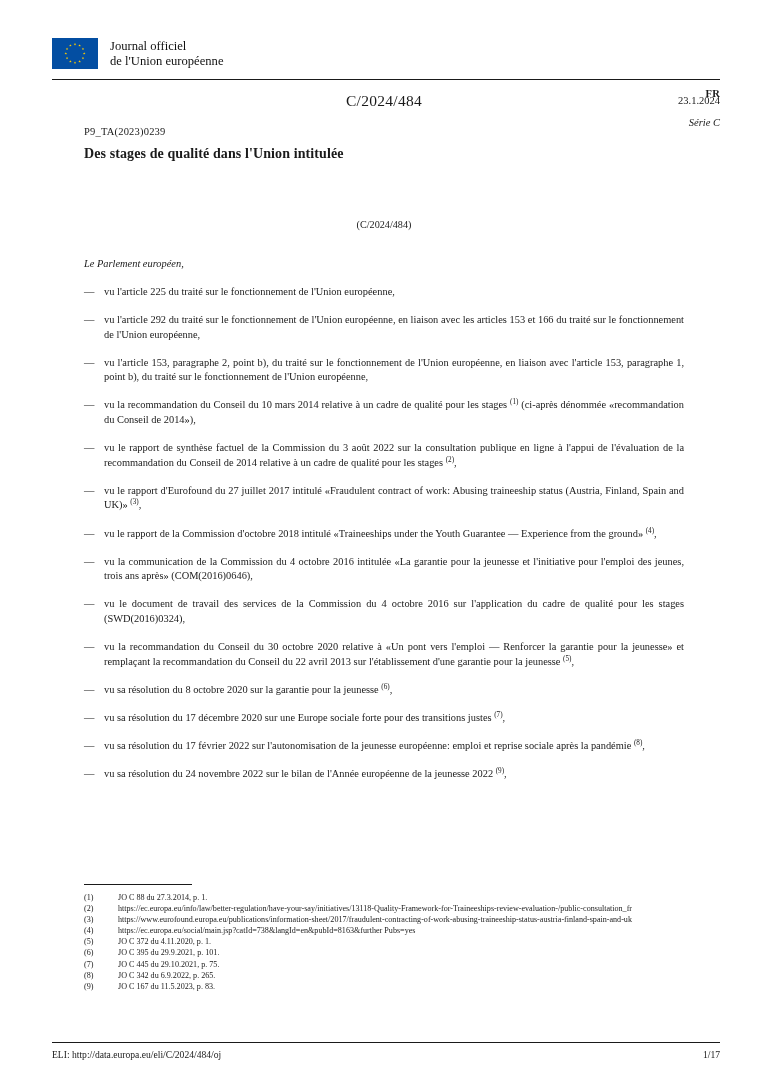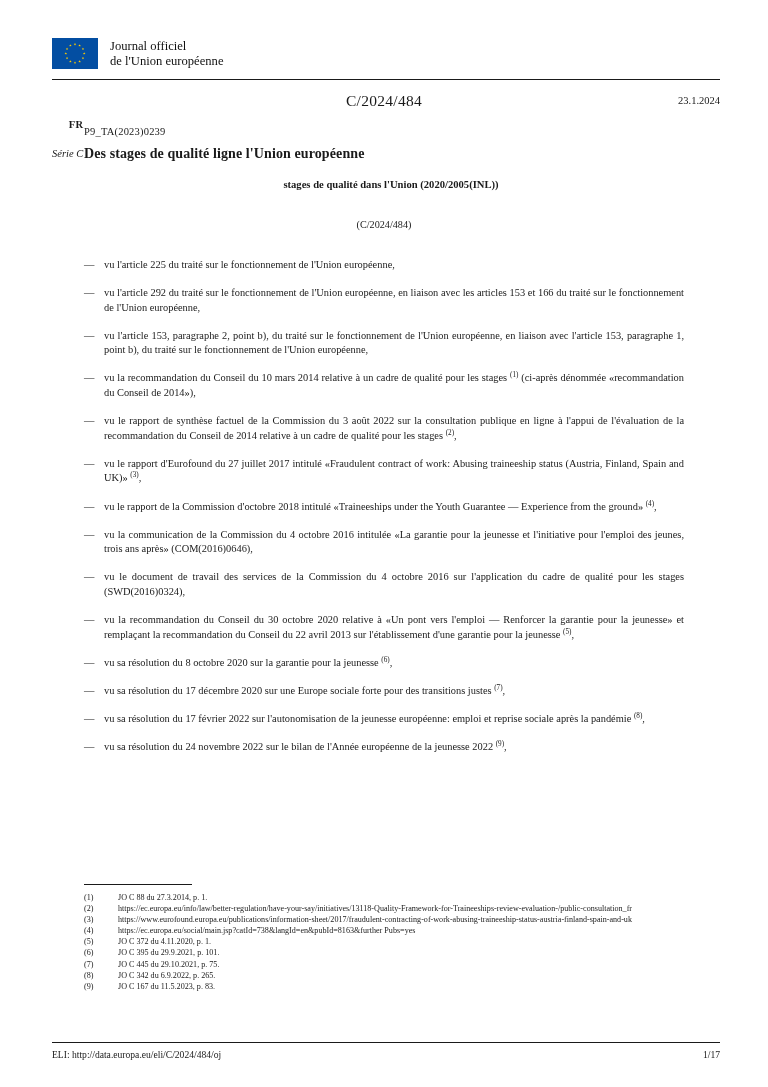--- a/index.html
+++ b/index.html
@@ -25,21 +25,20 @@
   
   .masthead {
     position: absolute;
     left: 52px;
     right: 48px;
     top: 38px;
     height: 36px;
     display: flex;
     align-items: flex-start;
     justify-content: space-between;
-    flex-direction: column;
   }
   .masthead-left {
     display: flex;
     align-items: flex-start;
     gap: 12px;
   }
   .eu-flag {
     width: 46px;
     height: 31px;
     background: #034ea2;
@@ -253,27 +252,27 @@
     <div class="masthead-right">
       <div class="lang">FR</div>
       <div class="serie">Série C</div>
     </div>
   </div>
   <div class="rule-top"></div>
 
   <div class="doc-number">C/2024/484</div>
   <div class="doc-date">23.1.2024</div>
   <div class="doc-ref">P9_TA(2023)0239</div>
-  <div class="doc-title">Des stages de qualité ligne l'Union européenne</div>
+  <div class="doc-title">Des stages de qualité dans l'Union intitulée</div>
   <div class="doc-subtitle">
-    <span class="line2">stages de qualité dans l'Union (2020/2005(INL))</span>
   </div>
   <div class="doc-code">(C/2024/484)</div>
 
   <div class="body-block">
+    <p class="lead">Le Parlement européen,</p>
     <div id="clause-list">
         <div class="clause">
           <span class="dash">—</span>
           <span class="ctext">vu l'article 225 du traité sur le fonctionnement de l'Union européenne,</span>
         </div>
         <div class="clause">
           <span class="dash">—</span>
           <span class="ctext">vu l'article 292 du traité sur le fonctionnement de l'Union européenne, en liaison avec les articles 153 et 166 du traité sur le fonctionnement de l'Union européenne,</span>
         </div>
         <div class="clause">

